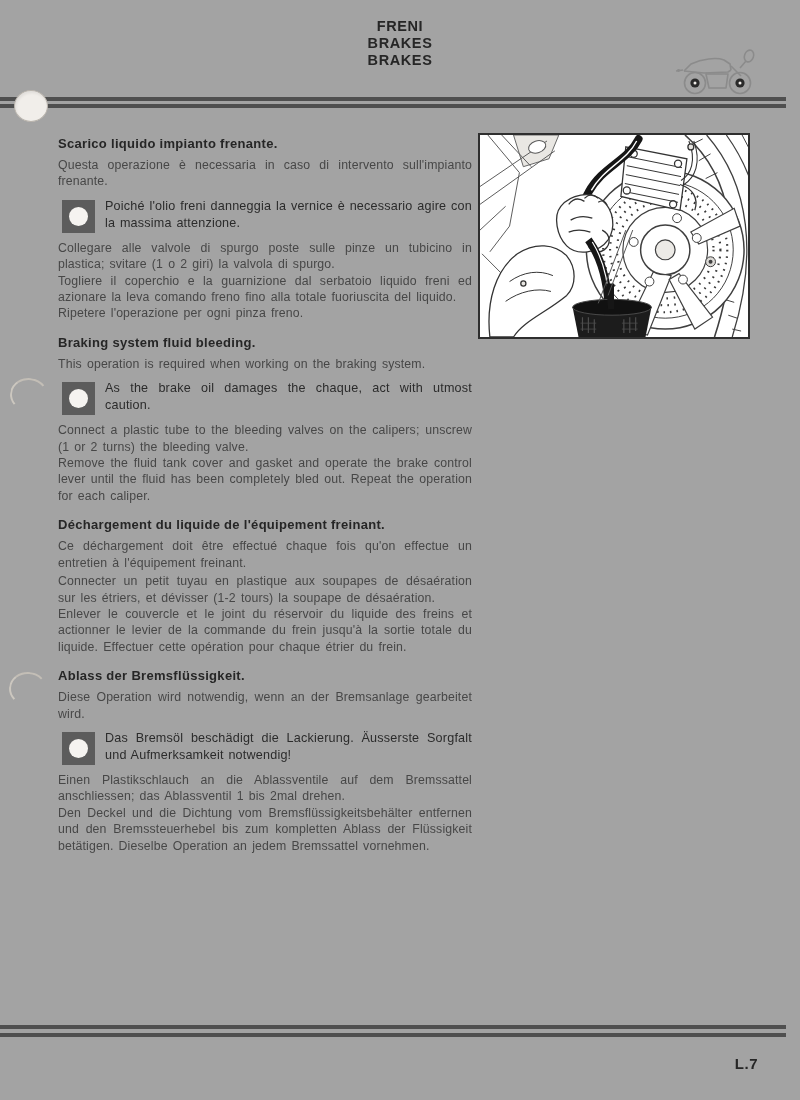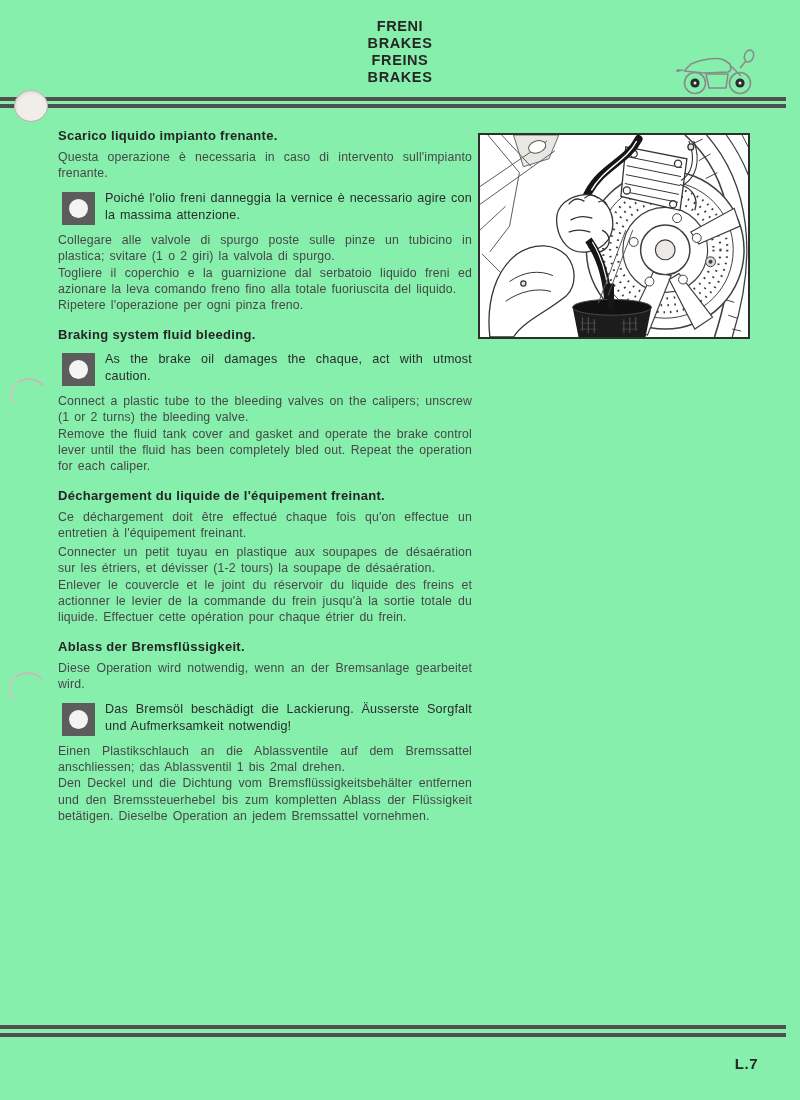--- a/index.html
+++ b/index.html
@@ -1,19 +1,19 @@
 <!DOCTYPE html>
 <html><head>
 <meta charset="utf-8">
 <style>
   html,body{margin:0;padding:0;}
   body{background:#888;}
   .page{
     position:relative;width:800px;height:1100px;margin:0 auto;
-    background:#86efac;overflow:hidden;
+    background:#a3a3a3;overflow:hidden;
     font-family:"Liberation Sans",sans-serif;color:#474747;
   }
   
   .hdr{position:absolute;top:18px;left:0;width:100%;text-align:center;}
   .hdr div{font-size:14.5px;font-weight:700;letter-spacing:.6px;color:#262626;line-height:17px;}
   .moto{position:absolute;top:46px;right:38px;width:92px;height:52px;}
   
   .rule{position:absolute;left:0;width:786px;height:4px;background:#4f4f4f;}
   .r1{top:97px;} .r2{top:104px;}
   .r3{top:1025px;} .r4{top:1033px;}
@@ -23,21 +23,21 @@
   }
   .arc{
     position:absolute;width:34px;height:30px;border:2px solid transparent;
     border-top-color:#c3beb6;border-left-color:#ccc7bf;border-radius:50%;
   }
   .arcA{left:10px;top:378px;transform:rotate(8deg);}
   .arcB{left:9px;top:672px;transform:rotate(4deg);}
   
   .col{position:absolute;left:58px;top:128px;width:414px;}
   .sec-h{font-size:13px;font-weight:700;color:#262626;letter-spacing:.3px;margin:13px 0 5px 0;line-height:16px;}
-  .sec-h:first-child{margin-top:0;}
+  .sec-h:first-child{margin-top:8px;}
   .para{
     font-size:12.3px;line-height:16.4px;text-align:justify;margin:0 0 2px 0;
     white-space:pre-line;letter-spacing:.15px;word-spacing:1.5px;
   }
   .warnrow{position:relative;margin:8px 0 8px 0;min-height:34px;}
   .wicon{
     position:absolute;left:4px;top:2px;width:33px;height:33px;background:#5c5c5c;
     display:flex;align-items:center;justify-content:center;
   }
   .wdot{width:19px;height:19px;border-radius:50%;background:#f5f3f0;}
@@ -55,21 +55,20 @@
   .pageno{position:absolute;right:42px;top:1055px;font-size:15px;font-weight:700;color:#262626;letter-spacing:.5px;}
 </style>
 </head>
 <body>
 
 <div class="page">
 
   <div class="hdr">
     <div>FRENI</div>
     <div>BRAKES</div>
-    <div>FREINS</div>
     <div>BRAKES</div>
   </div>
 
   <div class="moto">
     <svg viewBox="0 0 92 52">
       <g fill="none" stroke="#8b8b8b" stroke-width="1.6" stroke-linejoin="round">
         <circle cx="25" cy="37" r="10.5"></circle>
         <circle cx="70" cy="37" r="10.5"></circle>
         <circle cx="25" cy="37" r="4.6" fill="#2a2a2a" stroke="none"></circle>
         <circle cx="70" cy="37" r="4.6" fill="#2a2a2a" stroke="none"></circle>
@@ -102,20 +101,21 @@
       <span class="wicon">
           <span class="wdot"></span>
         </span>
       <div class="wtext">Poiché l'olio freni danneggia la vernice è necessario agire con la massima attenzione.</div>
     </div>
     <p class="para">Collegare alle valvole di spurgo poste sulle pinze un tubicino in plastica; svitare (1 o 2 giri) la valvola di spurgo.
 Togliere il coperchio e la guarnizione dal serbatoio liquido freni ed azionare la leva comando freno fino alla totale fuoriuscita del liquido.
 Ripetere l'operazione per ogni pinza freno.</p>
 
     <div class="sec-h">Braking system fluid bleeding.</div>
+    <p class="para">This operation is required when working on the braking system.</p>
     <div class="warnrow">
       <span class="wicon">
           <span class="wdot"></span>
         </span>
       <div class="wtext">As the brake oil damages the chaque, act with utmost caution.</div>
     </div>
     <p class="para">Connect a plastic tube to the bleeding valves on the calipers; unscrew (1 or 2 turns) the bleeding valve.
 Remove the fluid tank cover and gasket and operate the brake control lever until the fluid has been completely bled out. Repeat the operation for each caliper.</p>
 
     <div class="sec-h">Déchargement du liquide de l'équipement freinant.</div>

